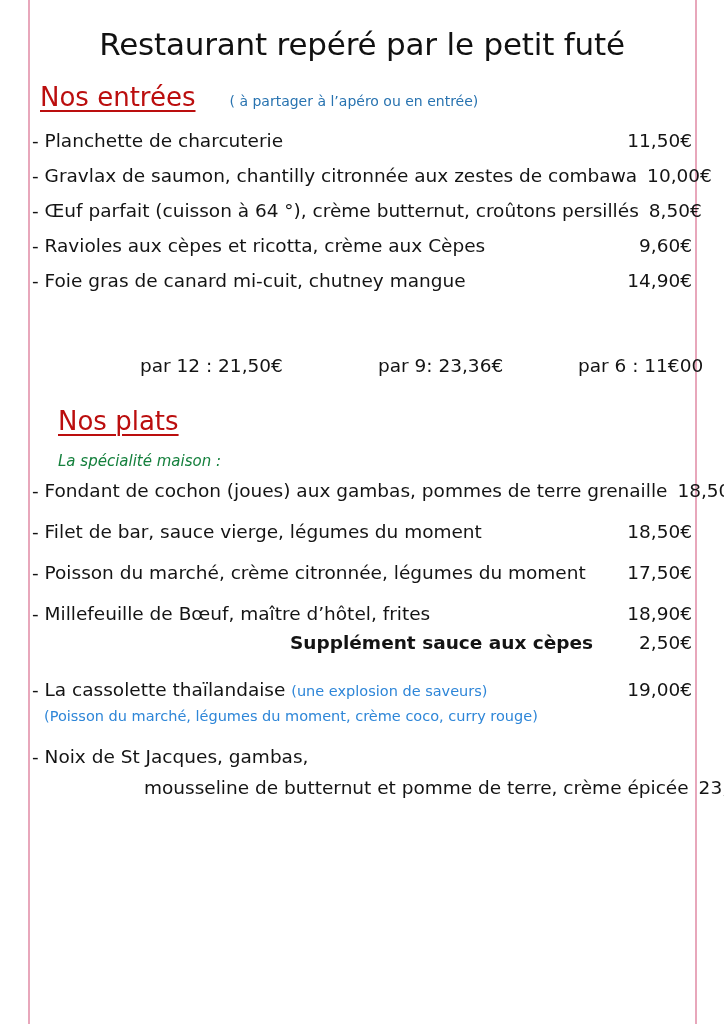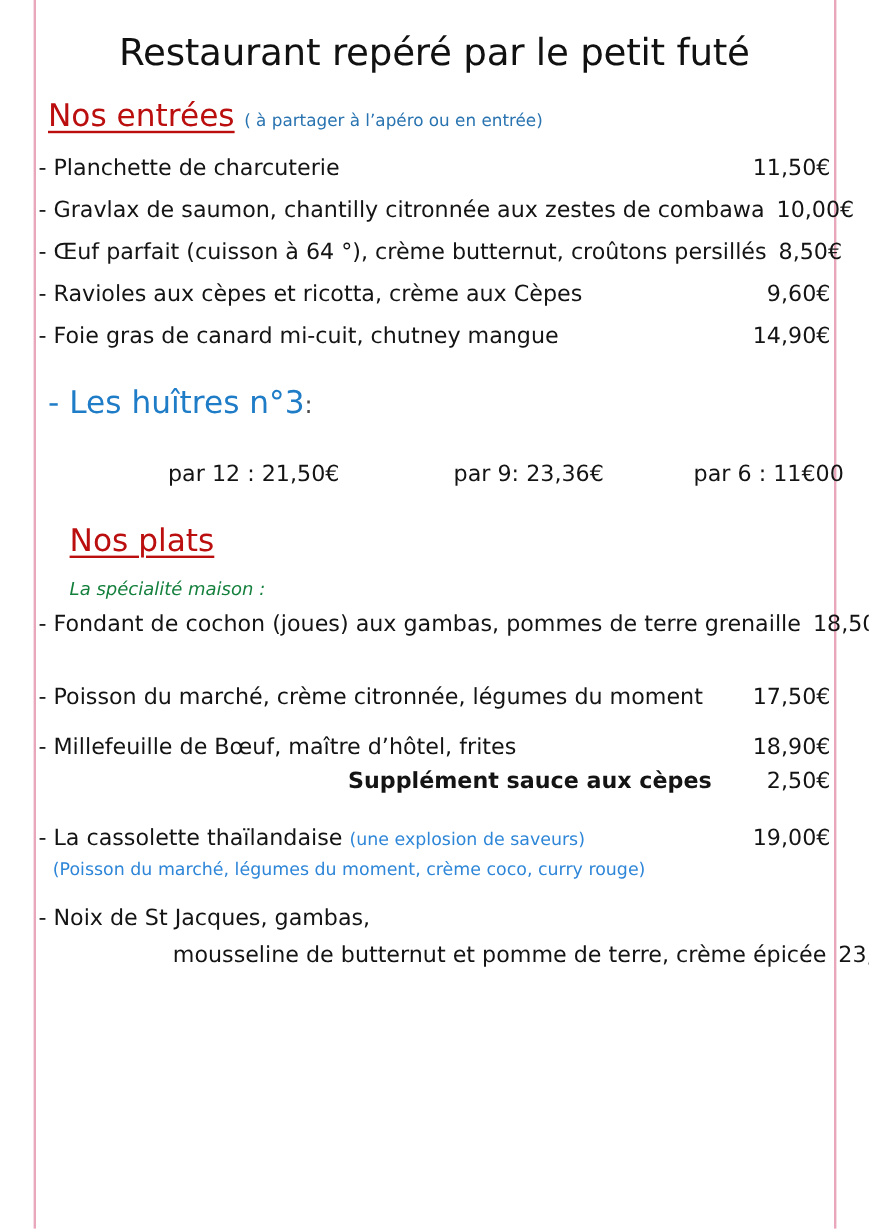--- a/index.html
+++ b/index.html
@@ -66,21 +66,21 @@
     text-decoration: underline;
     text-decoration-thickness: 2px;
     text-underline-offset: 4px;
     display: inline-block;
     white-space: nowrap;
   }
 
   .head-row {
     display: flex;
     align-items: baseline;
-    gap: 8px;
+    gap: 34px;
   }
   .head-note {
     font-size: 14px;
     color: #2873b0;
     white-space: nowrap;
   }
 
   
   .line {
     display: flex;
@@ -182,23 +182,20 @@
       </div>
       <div class="sp-14"></div>
       <div class="line">
         <span class="name">- Foie gras de canard mi-cuit, chutney mangue</span>
         <span class="price">14,90€</span>
       </div>
     </div>
 
     <div class="sp-30"></div>
 
-    <div class="oyster-head indent-1">
-      <span>- Les huîtres  n°3</span><span class="colon">:</span>
-    </div>
 
     <div class="sp-14"></div>
 
     <div class="oyster-prices">
       <span class="op op-1">par 12 : 21,50€</span>
       <span class="op op-2">par 9: 23,36€</span>
       <span class="op op-3">par 6 : 11€00</span>
     </div>
 
     <div class="sp-30"></div>
@@ -213,20 +210,24 @@
 
     <div class="sp-10"></div>
 
     <div class="line">
       <span class="name">- Fondant de cochon (joues) aux gambas, pommes de terre grenaille</span>
       <span class="price">18,50€</span>
     </div>
 
     <div class="sp-20"></div>
 
+    <div class="line">
+      <span class="name">- Filet de bar, sauce vierge, légumes du moment</span>
+      <span class="price">18,50€</span>
+    </div>
 
     <div class="sp-20"></div>
 
     <div class="line">
       <span class="name">- Poisson du marché, crème citronnée, légumes du moment</span>
       <span class="price">17,50€</span>
     </div>
 
     <div class="sp-20"></div>
 

